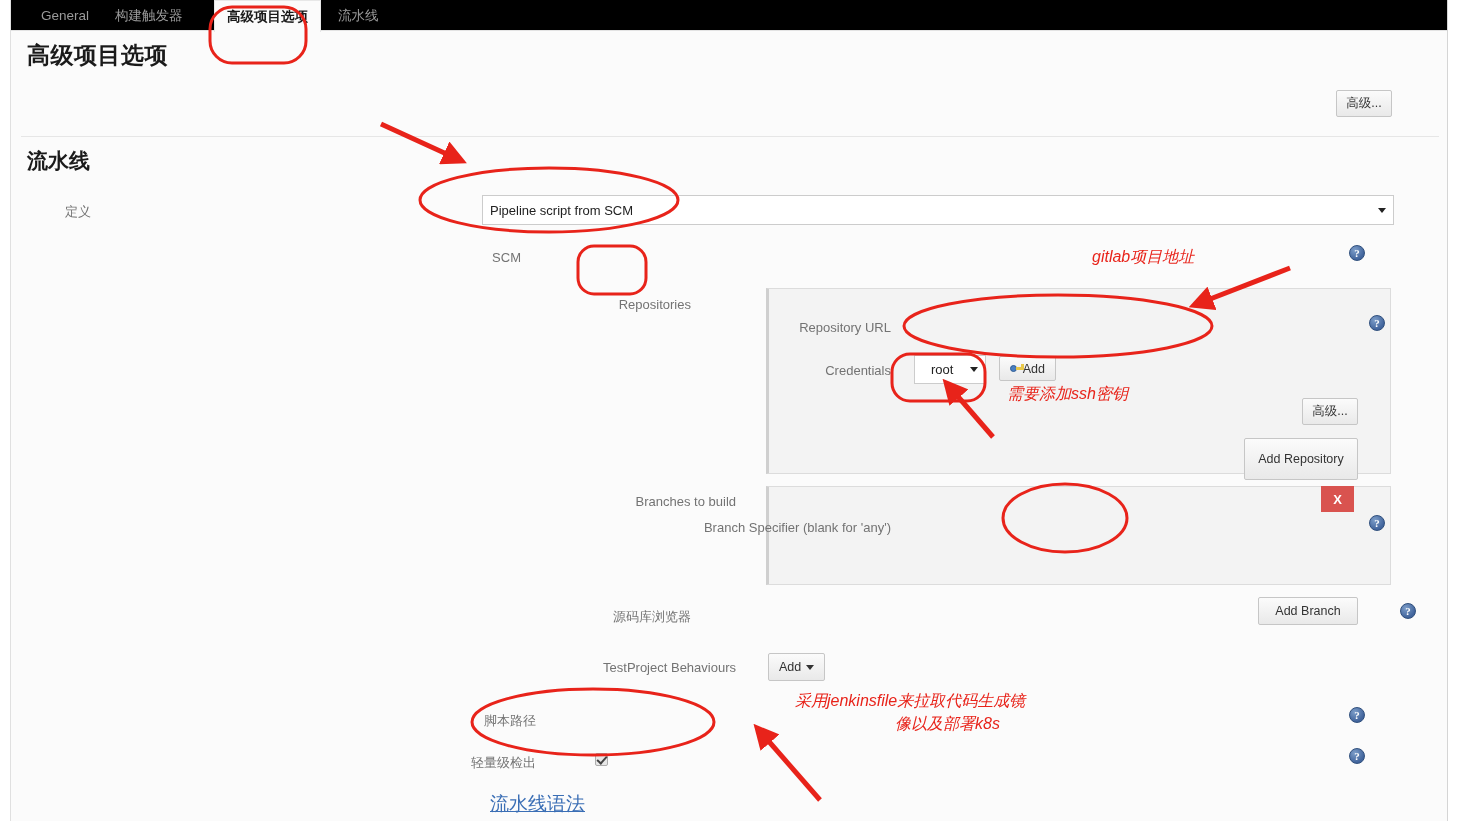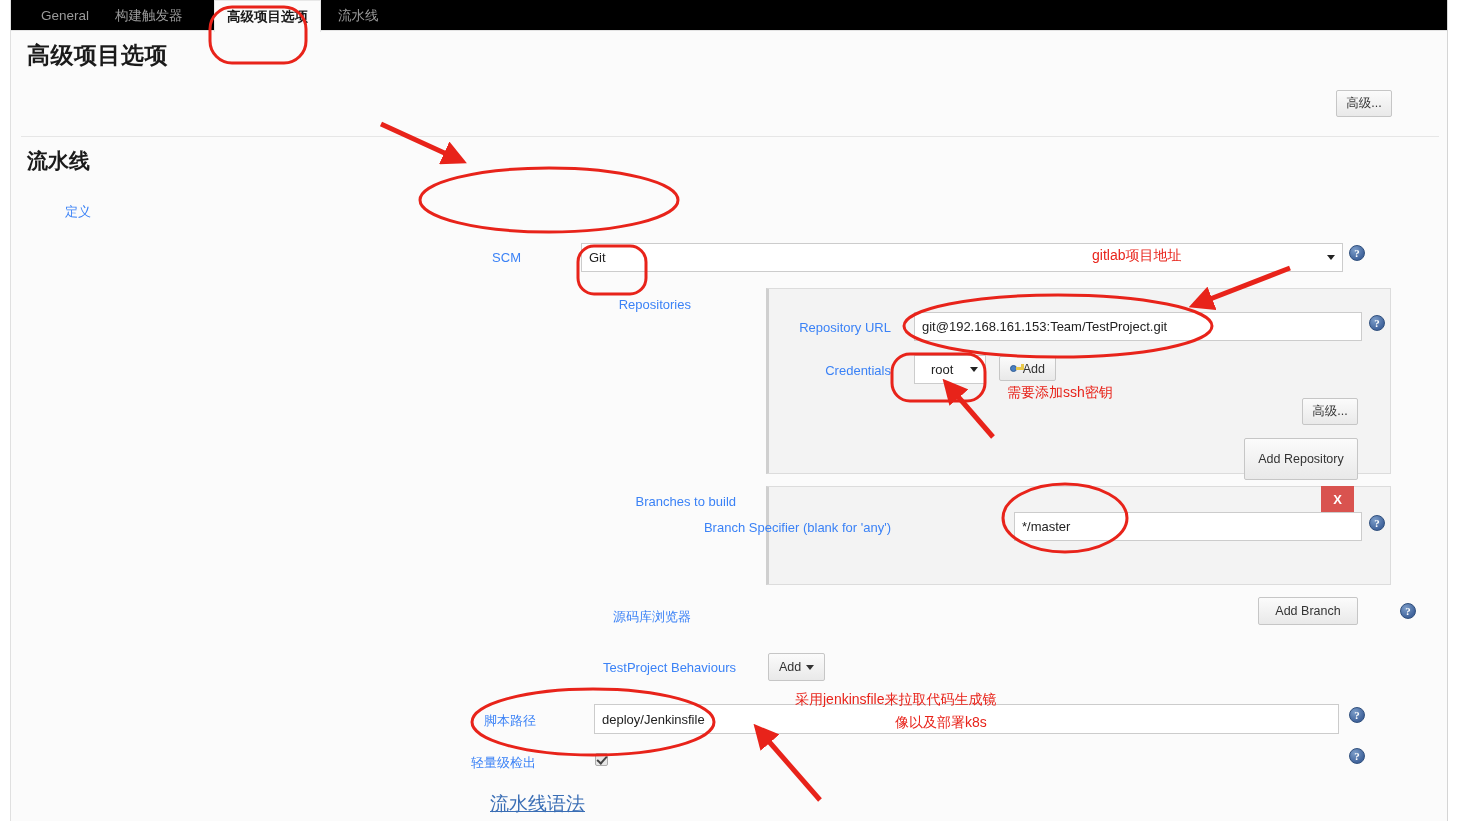--- a/index.html
+++ b/index.html
@@ -77,21 +77,21 @@
     left: 10px;
     width: 1418px;
     height: 1px;
     background: #e6e6e6;
   }
 
   
   .lbl {
     position: absolute;
     font-size: 13px;
-    color: #3b82f6;
+    color: #737373;
     white-space: nowrap;
   }
   .lbl-r { text-align: right; }
 
   
   .txt, .sel {
     position: absolute;
     background: #ffffff;
     border: 1px solid #ccc;
     font-size: 13px;
@@ -221,23 +221,24 @@
   
   .anno-layer {
     position: absolute;
     left: 0; top: 0;
     width: 1481px; height: 821px;
     pointer-events: none;
   }
   .anno-text {
     position: absolute;
     color: #e8231a;
-    font-size: 14px;
+    font-size: 16px;
     white-space: nowrap;
     font-family: "Liberation Sans", "DejaVu Sans", sans-serif;
+    font-style: italic;
   }
 </style>
 </head>
 <body>
 
 <div id="screen">
   <div class="page-panel">
 
     <div class="tabbar">
       <div class="tab" style="left:18px;">
@@ -258,36 +259,33 @@
 
     <div class="btn" style="left:1325px; top:90px; width:56px; height:27px;">
       <span>高级...</span>
     </div>
 
     <div class="hr" style="top:136px;"></div>
 
     <div class="section-title">流水线</div>
 
     <div class="lbl lbl-r" style="left:0px; top:203px; width:80px;">定义</div>
+    <div class="sel" style="left:471px; top:195px; width:912px; height:30px;">
+      <span>Pipeline script from SCM</span>
+      <span class="caret"></span>
+    </div>
 
     <div class="lbl lbl-r" style="left:430px; top:250px; width:80px;">SCM</div>
-    <div class="sel" style="left:570px; top:243px; width:762px; height:29px;">
-      <span>Git</span>
-      <span class="caret"></span>
-    </div>
     <div class="help" style="left:1338px; top:245px;">?</div>
 
     <div class="lbl lbl-r" style="left:530px; top:297px; width:150px;">Repositories</div>
 
     <div class="subpanel" style="left:755px; top:288px; width:625px; height:186px;"></div>
 
     <div class="lbl lbl-r" style="left:700px; top:320px; width:180px;">Repository URL</div>
-    <div class="txt" style="left:903px; top:312px; width:448px; height:29px;">
-      <span>git@192.168.161.153:Team/TestProject.git</span>
-    </div>
     <div class="help" style="left:1358px; top:315px;">?</div>
 
     <div class="lbl lbl-r" style="left:700px; top:363px; width:180px;">Credentials</div>
     <div class="sel" style="left:903px; top:355px; width:72px; height:29px;padding-left:16px;">
       <span>root</span>
       <span class="caret"></span>
     </div>
     <div class="btn" style="left:988px; top:356px; width:57px; height:25px;">
       <span class="keyicon">
         <span class="kcirc"></span>
@@ -306,42 +304,36 @@
 
     <div class="lbl lbl-r" style="left:530px; top:494px; width:195px;">Branches to build</div>
 
     <div class="subpanel" style="left:755px; top:486px; width:625px; height:99px;"></div>
 
     <div class="btn-x" style="left:1310px; top:486px; width:33px; height:26px;">
       <span>X</span>
     </div>
 
     <div class="lbl lbl-r" style="left:680px; top:520px; width:200px;">Branch Specifier (blank for 'any')</div>
-    <div class="txt" style="left:1003px; top:512px; width:348px; height:29px;">
-      <span>*/master</span>
-    </div>
     <div class="help" style="left:1358px; top:515px;">?</div>
 
     <div class="btn" style="left:1247px; top:552px; width:100px; height:28px;margin-top:45px;">
       <span>Add Branch</span>
     </div>
 
     <div class="lbl lbl-r" style="left:530px; top:608px; width:150px;">源码库浏览器</div>
     <div class="help" style="left:1389px; top:603px;">?</div>
 
     <div class="lbl lbl-r" style="left:530px; top:660px; width:195px;">TestProject Behaviours</div>
     <div class="btn" style="left:757px; top:653px; width:57px; height:28px;">
       <span>Add</span>
       <span style="margin-left:5px; width:0;height:0;border-left:4px solid transparent;border-right:4px solid transparent;border-top:5px solid #333;"></span>
     </div>
 
     <div class="lbl lbl-r" style="left:430px; top:712px; width:95px;">脚本路径</div>
-    <div class="txt" style="left:583px; top:704px; width:745px; height:30px;">
-      <span>deploy/Jenkinsfile</span>
-    </div>
     <div class="help" style="left:1338px; top:707px;">?</div>
 
     <div class="lbl lbl-r" style="left:430px; top:754px; width:95px;">轻量级检出</div>
     <div class="cbx" style="left:584px; top:753px;"></div>
     <div class="help" style="left:1338px; top:748px;">?</div>
 
     <div class="lnk" style="left:479px; top:791px;">流水线语法</div>
 
   </div>
 

